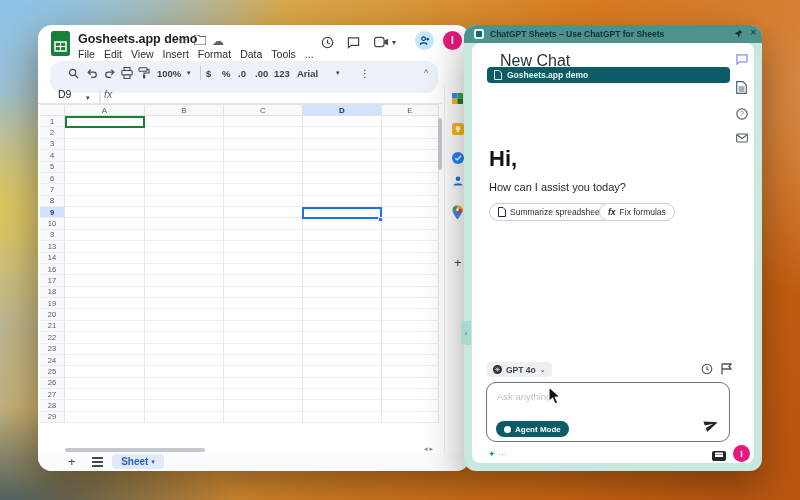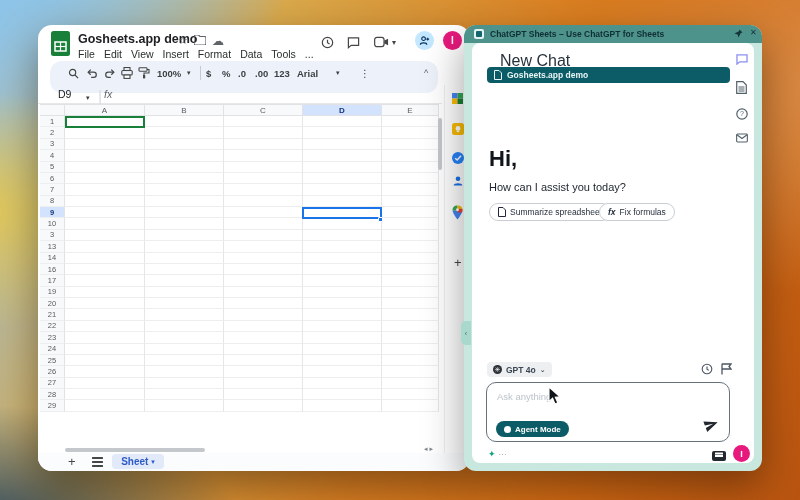--- a/index.html
+++ b/index.html
@@ -335,20 +335,28 @@
         </div>
         <div class="grow">
           <div class="rowh">17</div>
           <div class="cell" style="width: 80px;"></div>
           <div class="cell" style="width: 79px;"></div>
           <div class="cell" style="width: 79px;"></div>
           <div class="cell" style="width: 79px;"></div>
           <div class="cell" style="width: 57px;"></div>
         </div>
         <div class="grow">
+          <div class="rowh">18</div>
+          <div class="cell" style="width: 80px;"></div>
+          <div class="cell" style="width: 79px;"></div>
+          <div class="cell" style="width: 79px;"></div>
+          <div class="cell" style="width: 79px;"></div>
+          <div class="cell" style="width: 57px;"></div>
+        </div>
+        <div class="grow">
           <div class="rowh">19</div>
           <div class="cell" style="width: 80px;"></div>
           <div class="cell" style="width: 79px;"></div>
           <div class="cell" style="width: 79px;"></div>
           <div class="cell" style="width: 79px;"></div>
           <div class="cell" style="width: 57px;"></div>
         </div>
         <div class="grow">
           <div class="rowh">20</div>
           <div class="cell" style="width: 80px;"></div>

